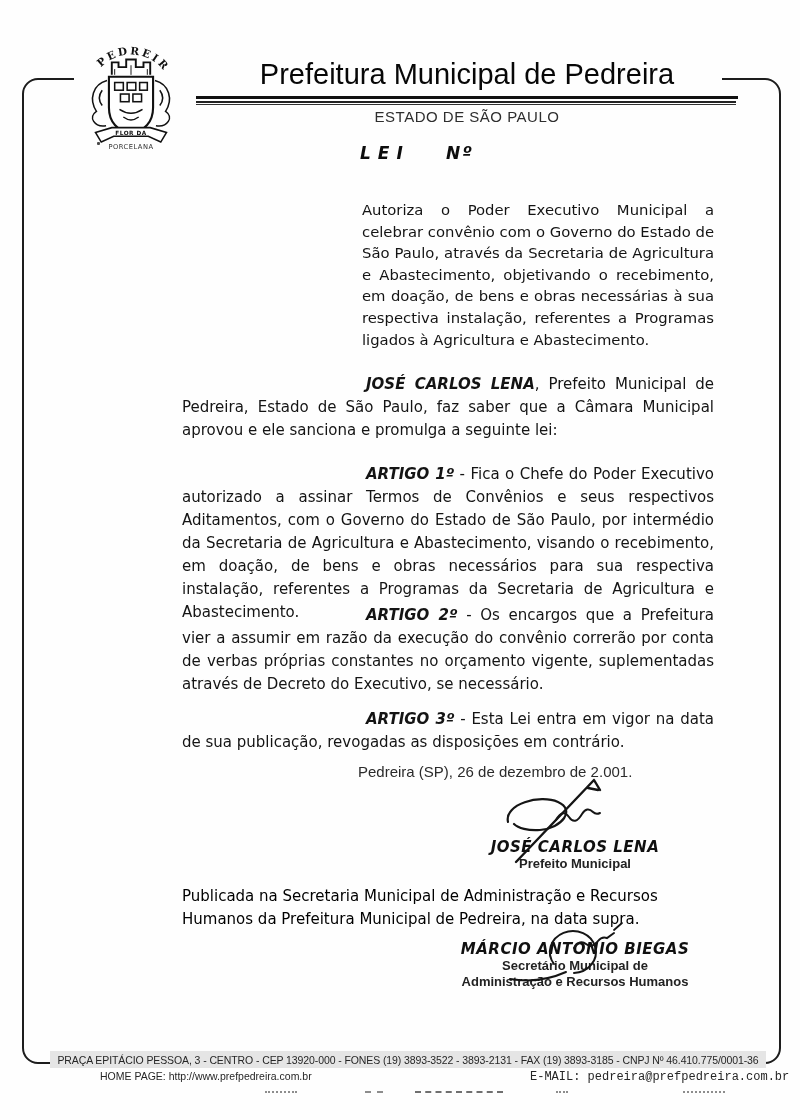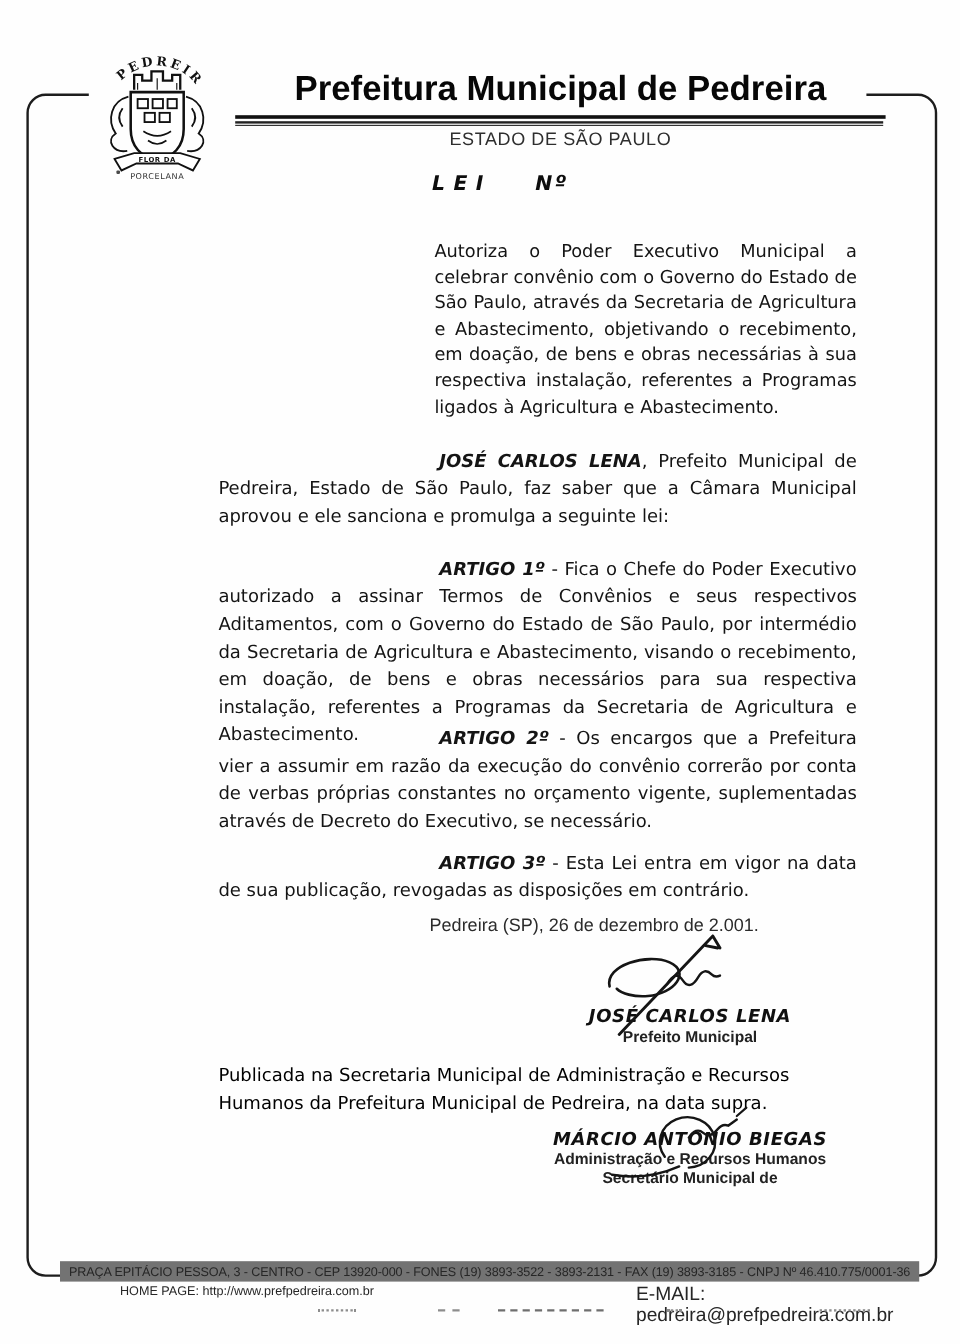--- a/index.html
+++ b/index.html
@@ -13,21 +13,21 @@
   .frame {
     position:absolute; left:22px; top:78px; width:759px; height:986px;
     border:2px solid #1d1d1d; border-radius:16px;
   }
   .header-mask { position:absolute; left:74px; top:70px; width:648px; height:18px; background:#fefefe; }
 
   
   .coat { position:absolute; left:83px; top:32px; width:96px; height:126px; }
   .doc-title {
     position:absolute; left:196px; top:58px; width:542px; text-align:center;
-    font-family:"Liberation Sans", sans-serif; font-weight:bold; font-size:29px;
+    font-family:"Liberation Sans", sans-serif; font-weight:normal; font-size:29px;
     letter-spacing:0px; color:#070707; white-space:nowrap;
   }
   .rule-a { position:absolute; left:196px; top:96px; width:542px; height:3px; background:#111; }
   .rule-b { position:absolute; left:196px; top:101px; width:540px; height:4px;
             border-top:2px solid #222; border-bottom:1px solid #333; }
   .subtitle {
     position:absolute; left:196px; top:108px; width:542px; text-align:center;
     font-family:"Liberation Sans", sans-serif; font-size:15px; letter-spacing:0.5px; color:#2e2e2e;
   }
   .lei-row { position:absolute; left:0; top:143px; width:672px; height:22px;
@@ -72,31 +72,31 @@
   .sig-role { font-family:"Liberation Sans", sans-serif; font-size:13px; font-weight:bold; color:#222; line-height:16px; }
 
   .publication {
     position:absolute; left:182px; top:885px; width:538px;
     font-size:15px; line-height:23px; color:#000000;
   }
 
   
   .footer-line1 {
     position:absolute; left:50px; top:1051px; width:716px; height:17px;
-    background:#737373; text-align:center; padding-top:3px;
+    background:#e5e5e5; text-align:center; padding-top:3px;
     font-family:"Liberation Sans", sans-serif; font-size:10.5px; letter-spacing:-0.1px; color:#262626;
     white-space:nowrap;
   }
   .footer-home {
     position:absolute; left:100px; top:1070px;
     font-family:"Liberation Sans", sans-serif; font-size:10.5px; color:#262626;
   }
   .footer-email {
     position:absolute; left:530px; top:1070px;
-    font-family:Liberation Sans, sans-serif; font-size:16px; color:#262626;
+    font-family:Liberation Mono, monospace; font-size:12px; color:#262626;
   }
 
   
   .artifact { position:absolute; border-top:2px dotted #8d8d8d; height:0; }
   .artifact.solid { border-top-style:dashed; }
   .dot { position:absolute; width:3px; height:3px; background:#4a4a4a; border-radius:1px; }
 </style>
 </head>
 <body>
 
@@ -171,22 +171,22 @@
   <div class="publication">Publicada na Secretaria Municipal de Administração e Recursos Humanos da Prefeitura Municipal de Pedreira, na data supra.</div>
 
   <div class="sig-block sig2">
     <svg class="sig-svg" width="140" height="80" viewBox="0 0 140 80">
       <path d="M46,46 a23,21 0 1 1 20,9" fill="none" stroke="#151515" stroke-width="2" stroke-linecap="round"></path>
       <path d="M66,30 q6,-9 12,-4 q6,5 12,-3 q4,-5 9,-3 l7,-5" fill="none" stroke="#151515" stroke-width="2" stroke-linecap="round"></path>
       <path d="M106,12 l8,-7" fill="none" stroke="#151515" stroke-width="1.8" stroke-linecap="round"></path>
       <path d="M58,54 C40,62 20,64 2,61" fill="none" stroke="#151515" stroke-width="2" stroke-linecap="round"></path>
     </svg>
     <div class="sig-name">MÁRCIO ANTONIO BIEGAS</div>
+    <div class="sig-role">Secretário Municipal de</div>
     <div class="sig-role">Administração e Recursos Humanos</div>
-    <div class="sig-role">Secretário Municipal de</div>
   </div>
 
   <div class="footer-line1">PRAÇA EPITÁCIO PESSOA, 3 - CENTRO - CEP 13920-000 - FONES (19) 3893-3522 - 3893-2131 - FAX (19) 3893-3185 - CNPJ Nº 46.410.775/0001-36</div>
   <div class="footer-home">HOME PAGE: http://www.prefpedreira.com.br</div>
   <div class="footer-email">E-MAIL: pedreira@prefpedreira.com.br</div>
 
   <div class="dot" style="left:97px; top:142px;"></div>
   <div class="artifact" style="left:265px; top:1091px; width:32px;"></div>
   <div class="artifact solid" style="left:365px; top:1091px; width:18px;"></div>
   <div class="artifact solid" style="left:415px; top:1091px; width:88px; border-top-color:#6f6f6f;"></div>

